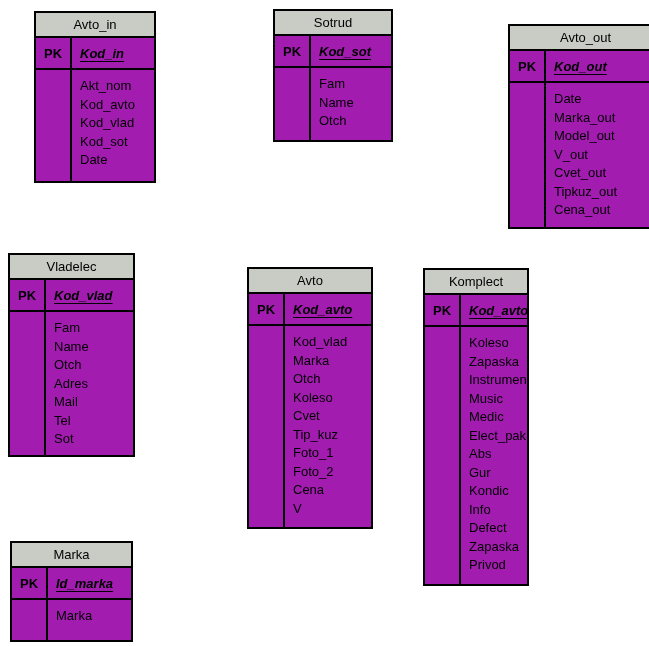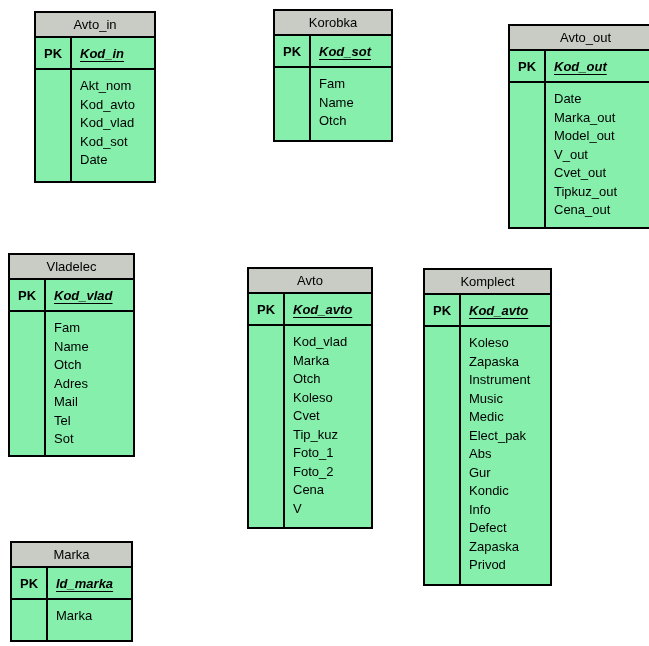--- a/index.html
+++ b/index.html
@@ -16,21 +16,21 @@
     position: relative;
     width: 649px;
     height: 646px;
     background: #ffffff;
     overflow: hidden;
   }
   .etable {
     position: absolute;
     box-sizing: border-box;
     border: 2px solid #000000;
-    background: #86efac;
+    background: #a21caf;
     display: flex;
     flex-direction: column;
   }
   .ehdr {
     flex: 0 0 23px;
     background: #c8ccc4;
     border-bottom: 2px solid #000000;
     display: flex;
     align-items: center;
     justify-content: center;
@@ -99,21 +99,21 @@
           <div class="field">Akt_nom</div>
           <div class="field">Kod_avto</div>
           <div class="field">Kod_vlad</div>
           <div class="field">Kod_sot</div>
           <div class="field">Date</div>
         </div>
     </div>
   </div>
 
   <div class="etable" style="left:273px;top:9px;width:120px;height:133px">
-    <div class="ehdr">Korobka</div>
+    <div class="ehdr">Sotrud</div>
     <div class="epk">
       <div class="pkcell">PK</div>
       <div class="keycell">Kod_sot</div>
     </div>
     <div class="ebody">
       <div class="leftcol"></div>
       <div class="fields">
           <div class="field">Fam</div>
           <div class="field">Name</div>
           <div class="field">Otch</div>
@@ -177,21 +177,21 @@
           <div class="field">Cvet</div>
           <div class="field">Tip_kuz</div>
           <div class="field">Foto_1</div>
           <div class="field">Foto_2</div>
           <div class="field">Cena</div>
           <div class="field">V</div>
         </div>
     </div>
   </div>
 
-  <div class="etable" style="left:423px;top:268px;width:129px;height:318px">
+  <div class="etable" style="left:423px;top:268px;width:106px;height:318px">
     <div class="ehdr">Komplect</div>
     <div class="epk">
       <div class="pkcell">PK</div>
       <div class="keycell">Kod_avto</div>
     </div>
     <div class="ebody">
       <div class="leftcol"></div>
       <div class="fields">
           <div class="field">Koleso</div>
           <div class="field">Zapaska</div>

